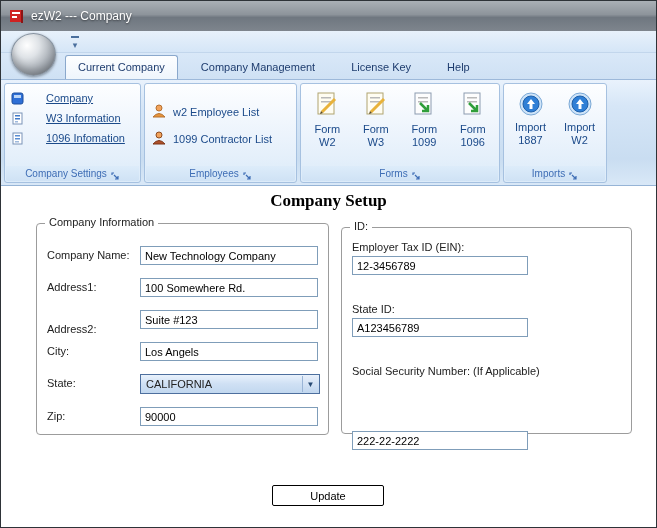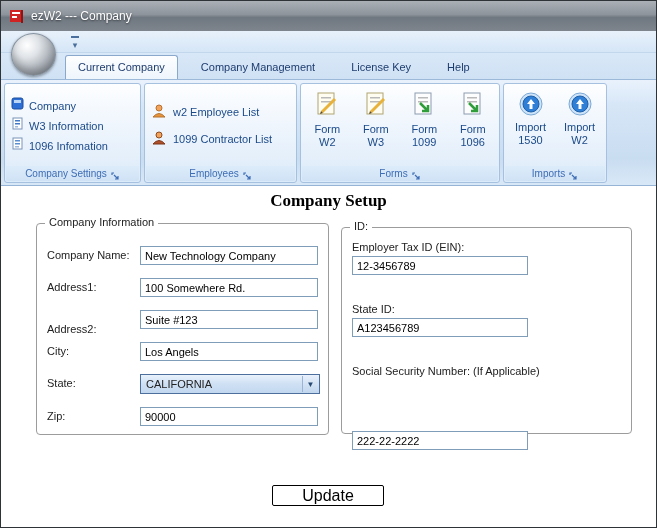--- a/index.html
+++ b/index.html
@@ -44,21 +44,21 @@
   .group-caption { position:absolute; bottom:1px; left:1px; right:1px; height:15px;
     color:#3e6db5; font-size:10px; line-height:15px; text-align:center;
     background:linear-gradient(#ddecfa,#cfe2f5); border-radius:0 0 2px 2px; white-space:nowrap; }
   .launcher { display:inline-block; vertical-align:middle; margin-left:4px; width:9px; height:9px; cursor:pointer; }
 
   .g-settings { width:137px; padding:8px 6px 18px; }
   .g-employees { width:153px; padding:14px 6px 18px; }
   .g-forms { width:200px; padding:4px 2px 18px; display:flex; justify-content:space-around; }
   .g-imports { width:104px; padding:4px 2px 18px; display:flex; justify-content:space-around; }
 
-  .small-item { display:flex; align-items:flex-end; gap:5px; height:20px; color:#1b4a8a; cursor:pointer; white-space:nowrap; }
+  .small-item { display:flex; align-items:flex-start; gap:22px; height:20px; color:#1b4a8a; cursor:pointer; white-space:nowrap;text-decoration:underline; }
   .med-item { display:flex; align-items:center; gap:6px; height:27px; color:#1b4a8a; cursor:pointer; white-space:nowrap; }
   .big-btn { width:38px; text-align:center; color:#1b4a8a; cursor:pointer; padding-top:3px; }
   .big-btn .bicon { display:block; margin:0 auto 2px; }
   .big-btn .blabel { line-height:13px; }
   .imp-btn { width:46px; }
 
   
   .main { position:absolute; top:186px; left:0; right:0; bottom:0; background:#fff; }
   .page-title { position:absolute; top:4px; left:0; right:0; text-align:center;
     font-family:"Liberation Serif", serif; font-weight:bold; font-size:17px; color:#000; }
@@ -71,21 +71,21 @@
     font-family:"Liberation Sans", sans-serif; font-size:11px; padding:1px 4px; }
 
   .combo { position:absolute; height:20px; border:1px solid #4d6f9e; cursor:pointer;
     background:linear-gradient(#e9f2fc,#cfe0f4 50%, #c2d8ef); display:flex; align-items:center; padding-left:5px; }
   .combo .arrow { position:absolute; right:1px; top:1px; bottom:1px; width:16px;
     border-left:1px solid #9ab4d6; background:linear-gradient(#e6eefa,#c2d7ef);
     display:flex; align-items:center; justify-content:center; color:#274a73; font-size:8px; }
 
   .update-btn { position:absolute; left:271px; top:298px; width:112px; height:21px;
     background:#fff; border:1px solid #000; border-radius:2px;
-    font-family:"Liberation Sans", sans-serif; font-size:16px; cursor:pointer; }
+    font-family:"Liberation Sans", sans-serif; font-size:11px; cursor:pointer; }
 </style>
 </head>
 <body>
 
 <div class="window">
 
   <div class="titlebar">
     <span class="app-icon">
       <svg width="16" height="16" viewBox="0 0 16 16">
         <rect x="1" y="2" width="12" height="12" fill="#cf2222"></rect>
@@ -233,21 +233,21 @@
 
     <div class="group g-imports">
       <div class="big-btn imp-btn">
         <span class="bicon">
           <svg width="26" height="26" viewBox="0 0 26 26">
             <circle cx="13" cy="13" r="11" fill="#cfe4f8" stroke="#7aa8d6"></circle>
             <circle cx="13" cy="13" r="8" fill="#2f7fd6" stroke="#1d5ea8"></circle>
             <path d="M13 8 L17 13 H14.5 V18 H11.5 V13 H9 Z" fill="#fff"></path>
           </svg>
         </span>
-        <span class="blabel">Import 1530</span>
+        <span class="blabel">Import 1887</span>
       </div>
       <div class="big-btn imp-btn">
         <span class="bicon">
           <svg width="26" height="26" viewBox="0 0 26 26">
             <circle cx="13" cy="13" r="11" fill="#cfe4f8" stroke="#7aa8d6"></circle>
             <circle cx="13" cy="13" r="8" fill="#2f7fd6" stroke="#1d5ea8"></circle>
             <path d="M13 8 L17 13 H14.5 V18 H11.5 V13 H9 Z" fill="#fff"></path>
           </svg>
         </span>
         <span class="blabel">Import W2</span>

